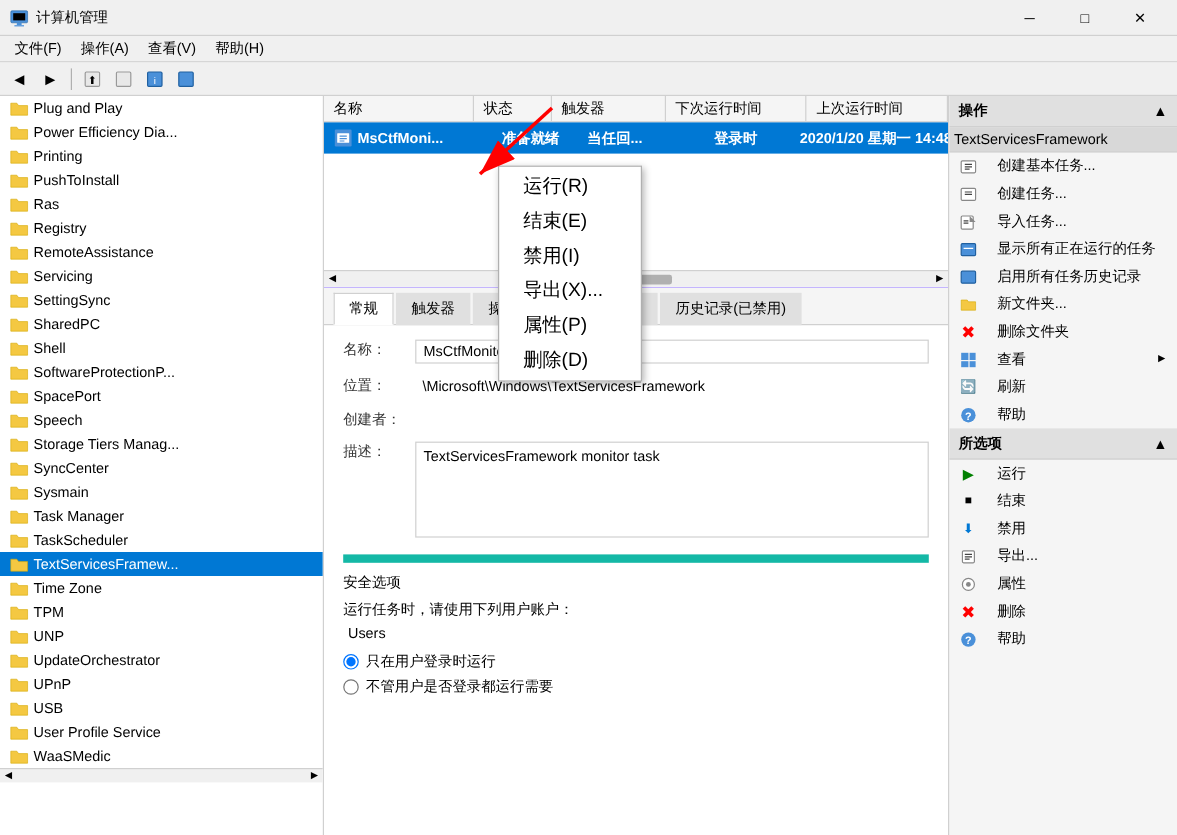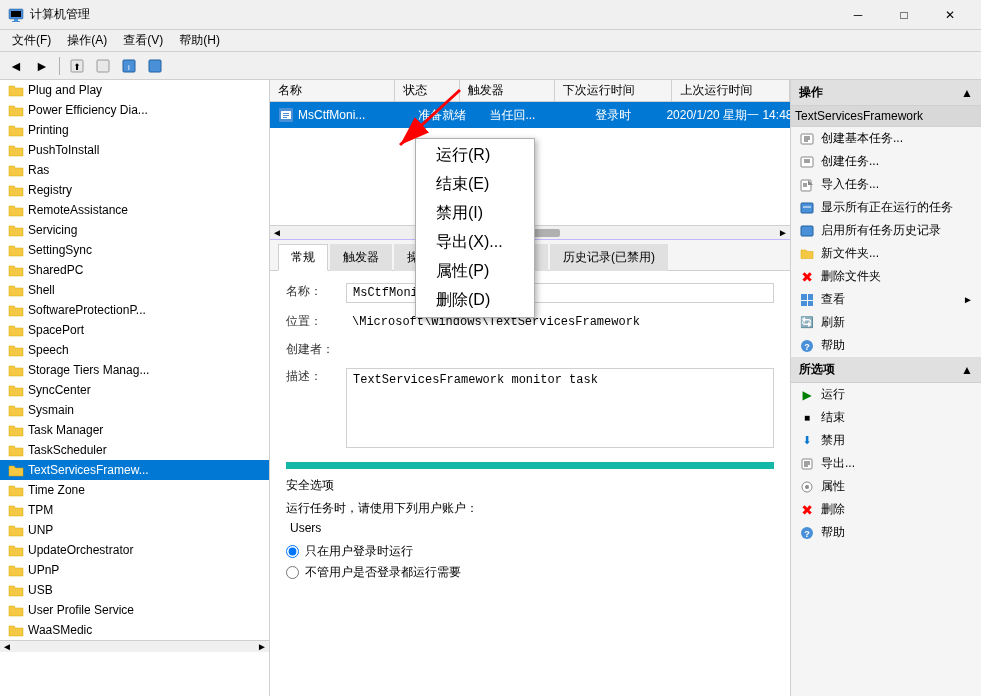--- a/index.html
+++ b/index.html
@@ -168,20 +168,21 @@
     .col-status { width: 80px; }
     .col-trigger { width: 120px; }
     .col-next { width: 150px; }
     .col-last { width: 150px; }
 
     .task-row {
       display: flex;
       height: 26px;
       align-items: center;
       cursor: pointer;
+      font-weight: bold;
     }
     .task-row.selected { background: #0078d4; color: white; }
     .task-row .col {
       padding: 0 8px;
       font-size: 12px;
       height: 100%;
       display: flex;
       align-items: center;
       overflow: hidden;
       text-overflow: ellipsis;
@@ -226,21 +227,20 @@
 
     
     .detail-content {
       padding: 12px 16px;
       font-size: 12px;
     }
     .detail-row {
       display: flex;
       margin-bottom: 10px;
       align-items: flex-start;
-      font-family: Liberation Mono, monospace;
     }
     .detail-label {
       width: 60px;
       flex-shrink: 0;
       color: #333;
     }
     .detail-value {
       flex: 1;
       background: white;
       border: 1px solid #d0d0d0;
@@ -282,21 +282,21 @@
       align-items: center;
       justify-content: space-between;
       cursor: pointer;
     }
     .right-action {
       display: flex;
       align-items: center;
       padding: 3px 8px;
       font-size: 12px;
       cursor: pointer;
-      gap: 6px;
+      gap: 16px;
     }
     .right-action-icon {
       width: 16px;
       height: 16px;
       flex-shrink: 0;
       display: flex;
       align-items: center;
       justify-content: center;
       font-size: 11px;
     }

